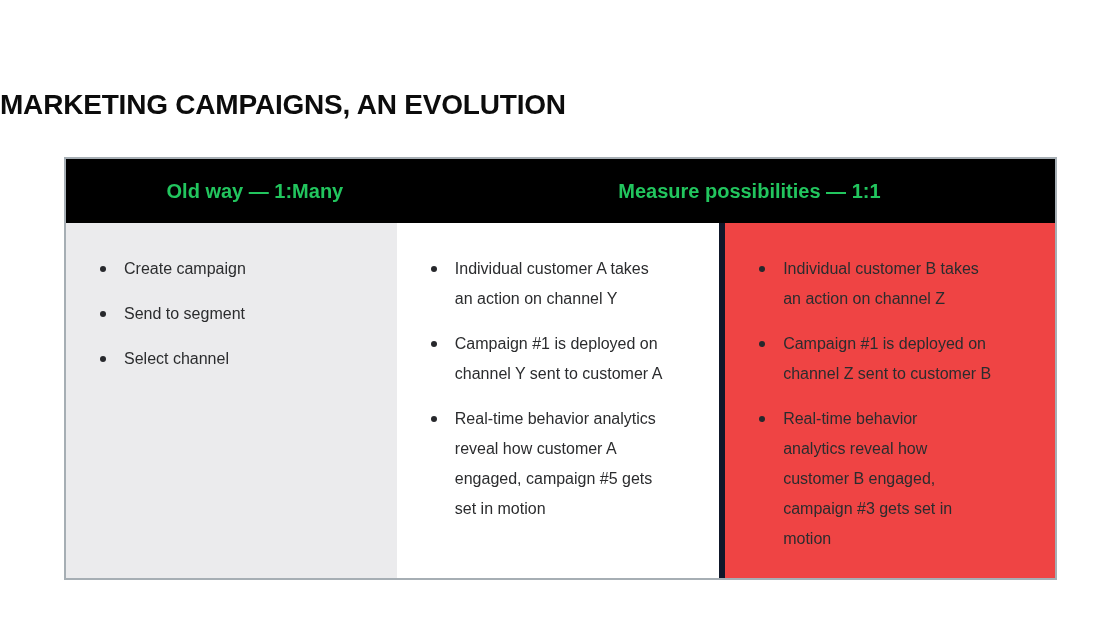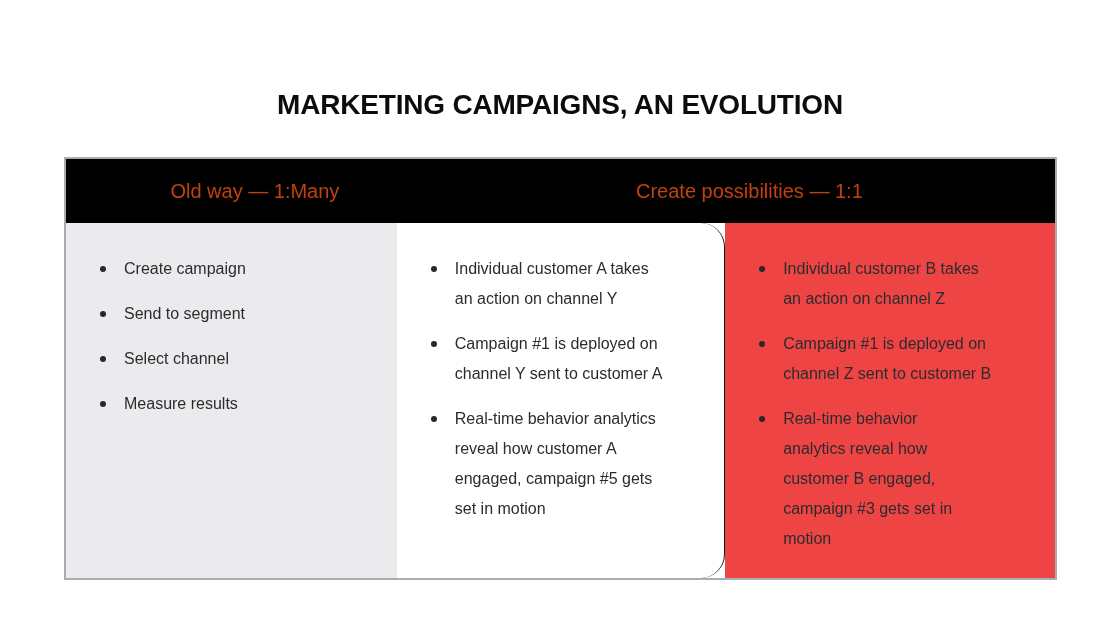--- a/index.html
+++ b/index.html
@@ -6,21 +6,21 @@
   body {
     width: 1120px; height: 619px;
     background: #ffffff;
     font-family: "Liberation Sans", sans-serif;
     position: relative;
     overflow: hidden;
   }
   .page-title {
     position: absolute;
     top: 70px; left: 0; width: 100%;
-    text-align: center;
+    text-align: left;
     font-size: 28px;
     font-weight: 800;
     letter-spacing: -0.2px;
     color: #0c0c0c;
   }
   .comparison-table {
     position: absolute;
     left: 64px; top: 157px;
     width: 989px; height: 419px;
     border: 2px solid #a6aeb4;
@@ -33,44 +33,43 @@
     flex: 0 0 64px;
     background: #000000;
     display: flex;
     align-items: center;
   }
   .header-cell {
     display: flex;
     align-items: center;
     justify-content: center;
     height: 100%;
-    color: #c2410c;
+    color: #22c55e;
     font-size: 20px;
-    font-weight: 400;
+    font-weight: 700;
     text-align: center;
   }
   .header-cell.old { flex: 0 0 38.2%; }
   .header-cell.modern { flex: 1 1 auto; }
   .table-body {
     flex: 1 1 auto;
     display: flex;
   }
   .col {
     box-sizing: border-box;
     height: 100%;
   }
   .col-old {
     flex: 0 0 33.45%;
     background: #ebebed;
   }
   .col-modern-a {
     flex: 0 0 33.2%;
     background: #ffffff;
-    border-right: 1px solid #0f172a;
-    border-radius: 24px;
+    border-right: 6px solid #0f172a;
   }
   .col-modern-b {
     flex: 1 1 auto;
     background: #ef4444;
   }
   ul.bullet-list {
     list-style: none;
     margin: 0;
     padding: 31px 24px 0 34px;
   }
@@ -94,42 +93,38 @@
 </style>
 </head>
 <body>
 
 <h1 class="page-title">MARKETING CAMPAIGNS, AN EVOLUTION</h1>
 
 <div class="comparison-table">
 
   <div class="table-header">
     <div class="header-cell old">Old way — 1:Many</div>
-    <div class="header-cell modern">Create possibilities — 1:1</div>
+    <div class="header-cell modern">Measure possibilities — 1:1</div>
   </div>
 
   <div class="table-body">
 
     <div class="col col-old">
       <ul class="bullet-list">
         <li>
           <span class="bullet"></span>
           <span class="item-text">Create campaign</span>
         </li>
         <li>
           <span class="bullet"></span>
           <span class="item-text">Send to segment</span>
         </li>
         <li>
           <span class="bullet"></span>
           <span class="item-text">Select channel</span>
-        </li>
-        <li>
-          <span class="bullet"></span>
-          <span class="item-text">Measure results</span>
         </li>
       </ul>
     </div>
 
     <div class="col col-modern-a">
       <ul class="bullet-list">
         <li>
           <span class="bullet"></span>
           <span class="item-text">Individual customer A takes
 an action on channel Y</span>

